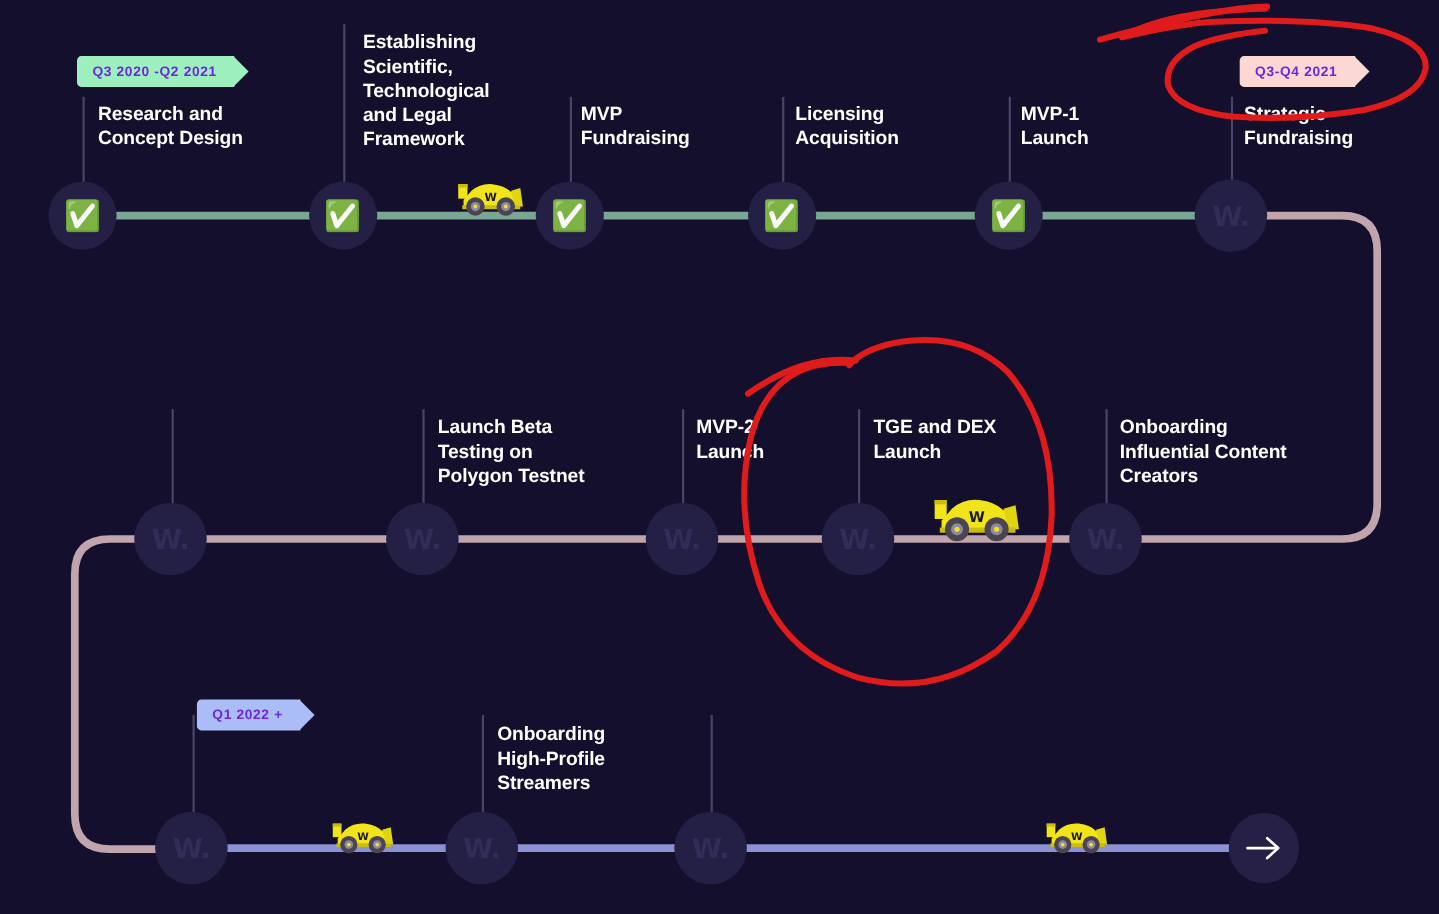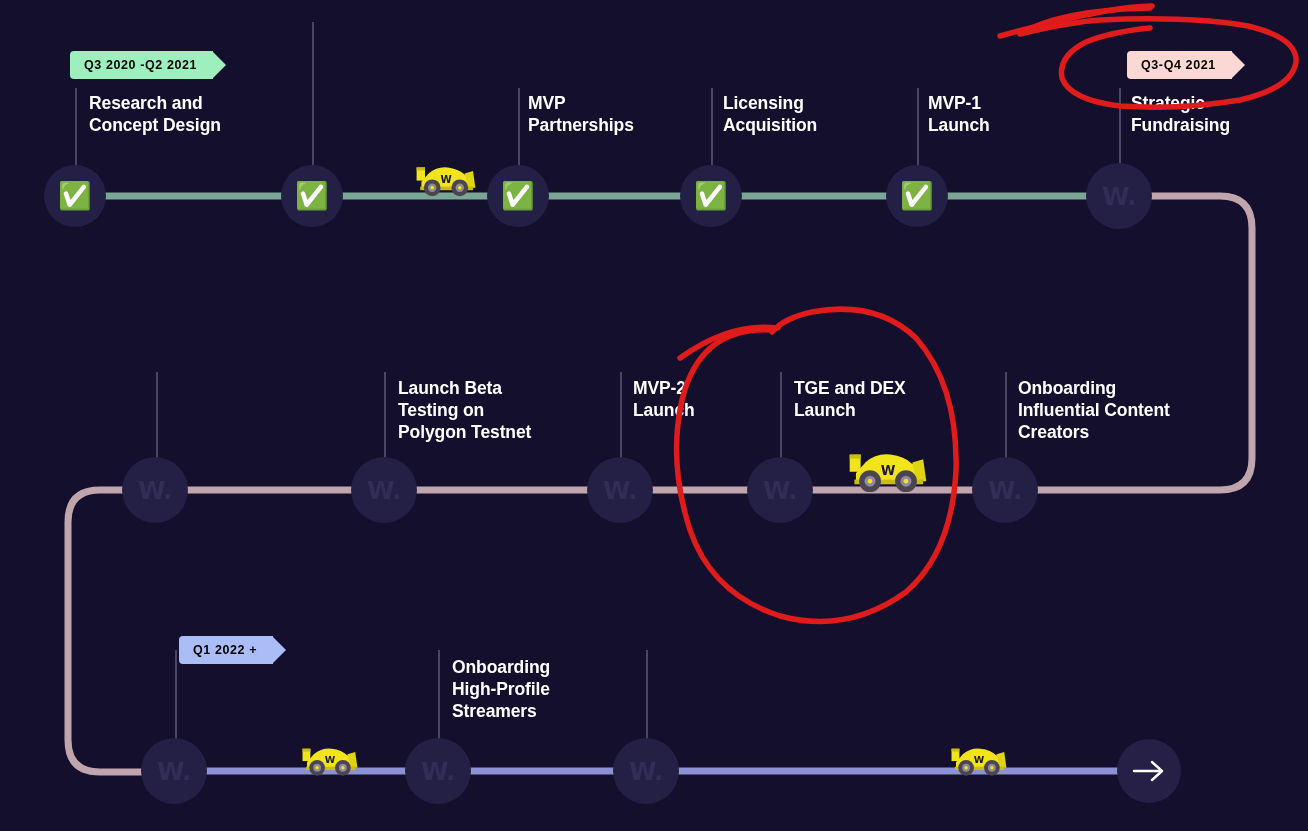--- a/index.html
+++ b/index.html
@@ -67,21 +67,21 @@
 
   
   .badge {
     position: absolute;
     height: 28px;
     display: flex; align-items: center;
     padding: 0 16px 0 14px;
     font-size: 12.5px;
     font-weight: 700;
     letter-spacing: 0.6px;
-    color: #000000;
+    color: #6d28d9;
     z-index: 25;
     border-radius: 4px 0 0 4px;
   }
   .badge::after {
     content: "";
     position: absolute;
     right: -13px; top: 0;
     width: 0; height: 0;
     border-top: 14px solid transparent;
     border-bottom: 14px solid transparent;
@@ -132,22 +132,27 @@
   <div class="stem" style="left:175px; top:650px; height:92px;"></div>
   <div class="stem" style="left:438px; top:650px; height:92px;"></div>
   <div class="stem" style="left:646px; top:650px; height:92px;"></div>
 
   <div class="badge green" style="left:70px;  top:51px;">Q3 2020 -Q2 2021</div>
   <div class="badge pink" style="left:1127px;top:51px;">Q3-Q4 2021</div>
   <div class="badge blue" style="left:179px; top:612px;margin-top:24px;">Q1 2022 +</div>
 
   <div class="label" style="left:89px; top:92px; width:190px;">Research and
 Concept Design</div>
+  <div class="label" style="left:330px; top:27px; width:180px;">Establishing
+Scientific,
+Technological
+and Legal
+Framework</div>
   <div class="label" style="left:528px; top:92px; width:170px;">MVP
-Partnerships</div>
+Fundraising</div>
   <div class="label" style="left:723px; top:92px; width:180px;">Licensing
 Acquisition</div>
   <div class="label" style="left:928px; top:92px; width:170px;">MVP-1
 Launch</div>
   <div class="label" style="left:1131px; top:92px; width:180px;">Strategic
 Fundraising</div>
 
   <div class="label" style="left:398px; top:377px; width:210px;">Launch Beta
 Testing on
 Polygon Testnet</div>

